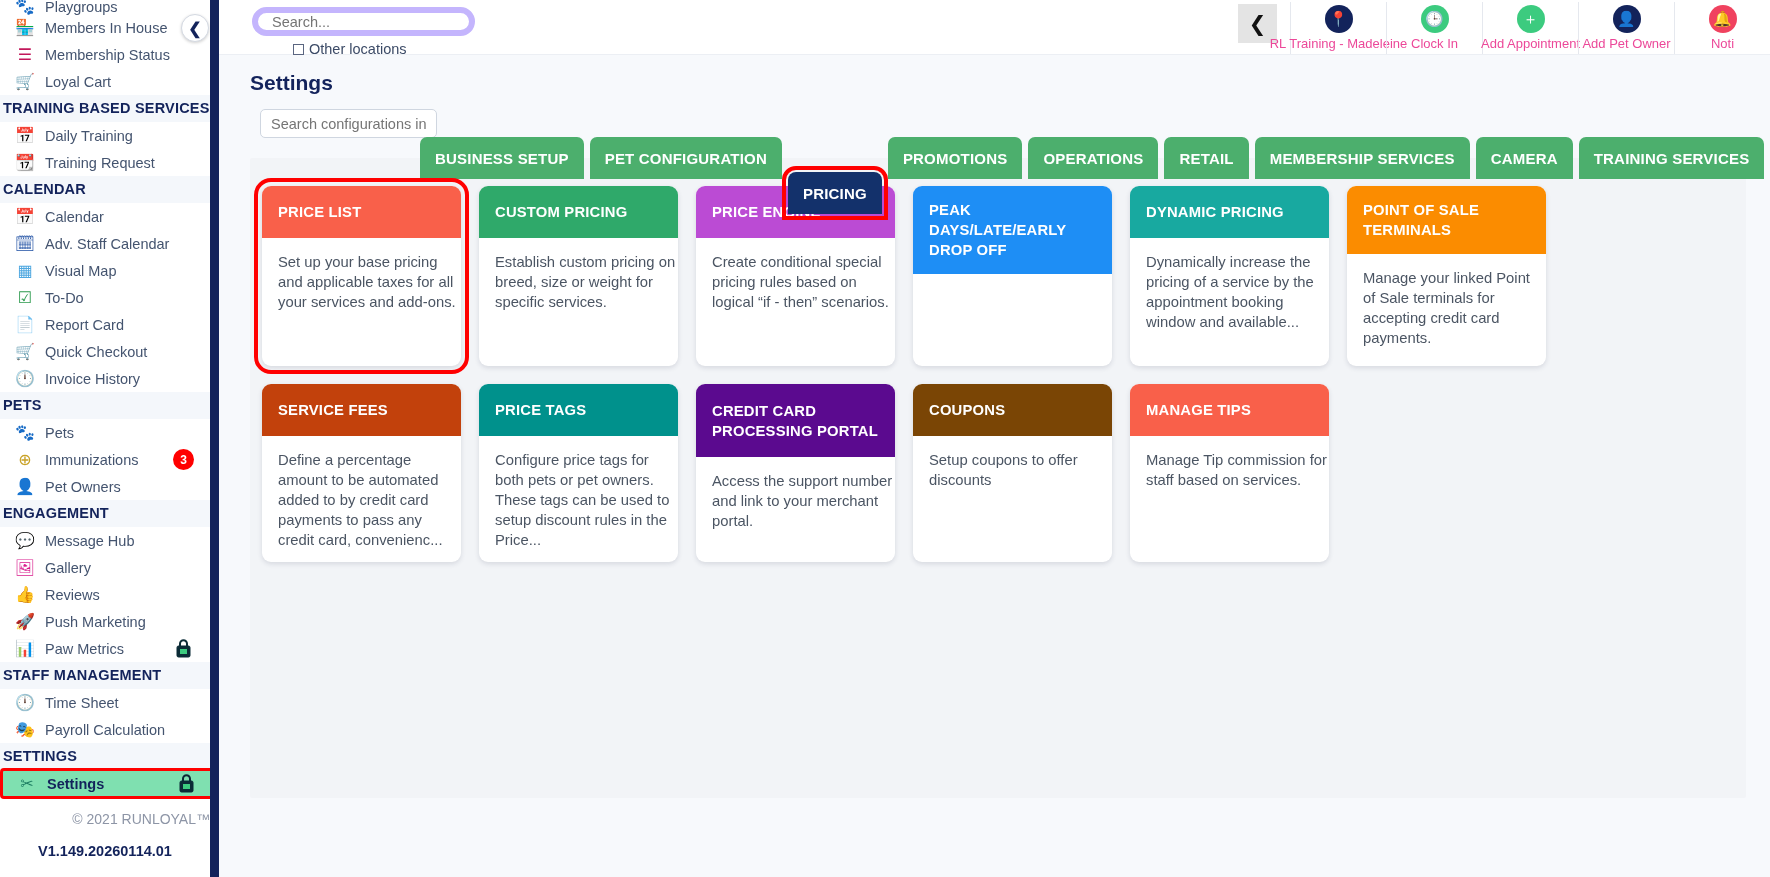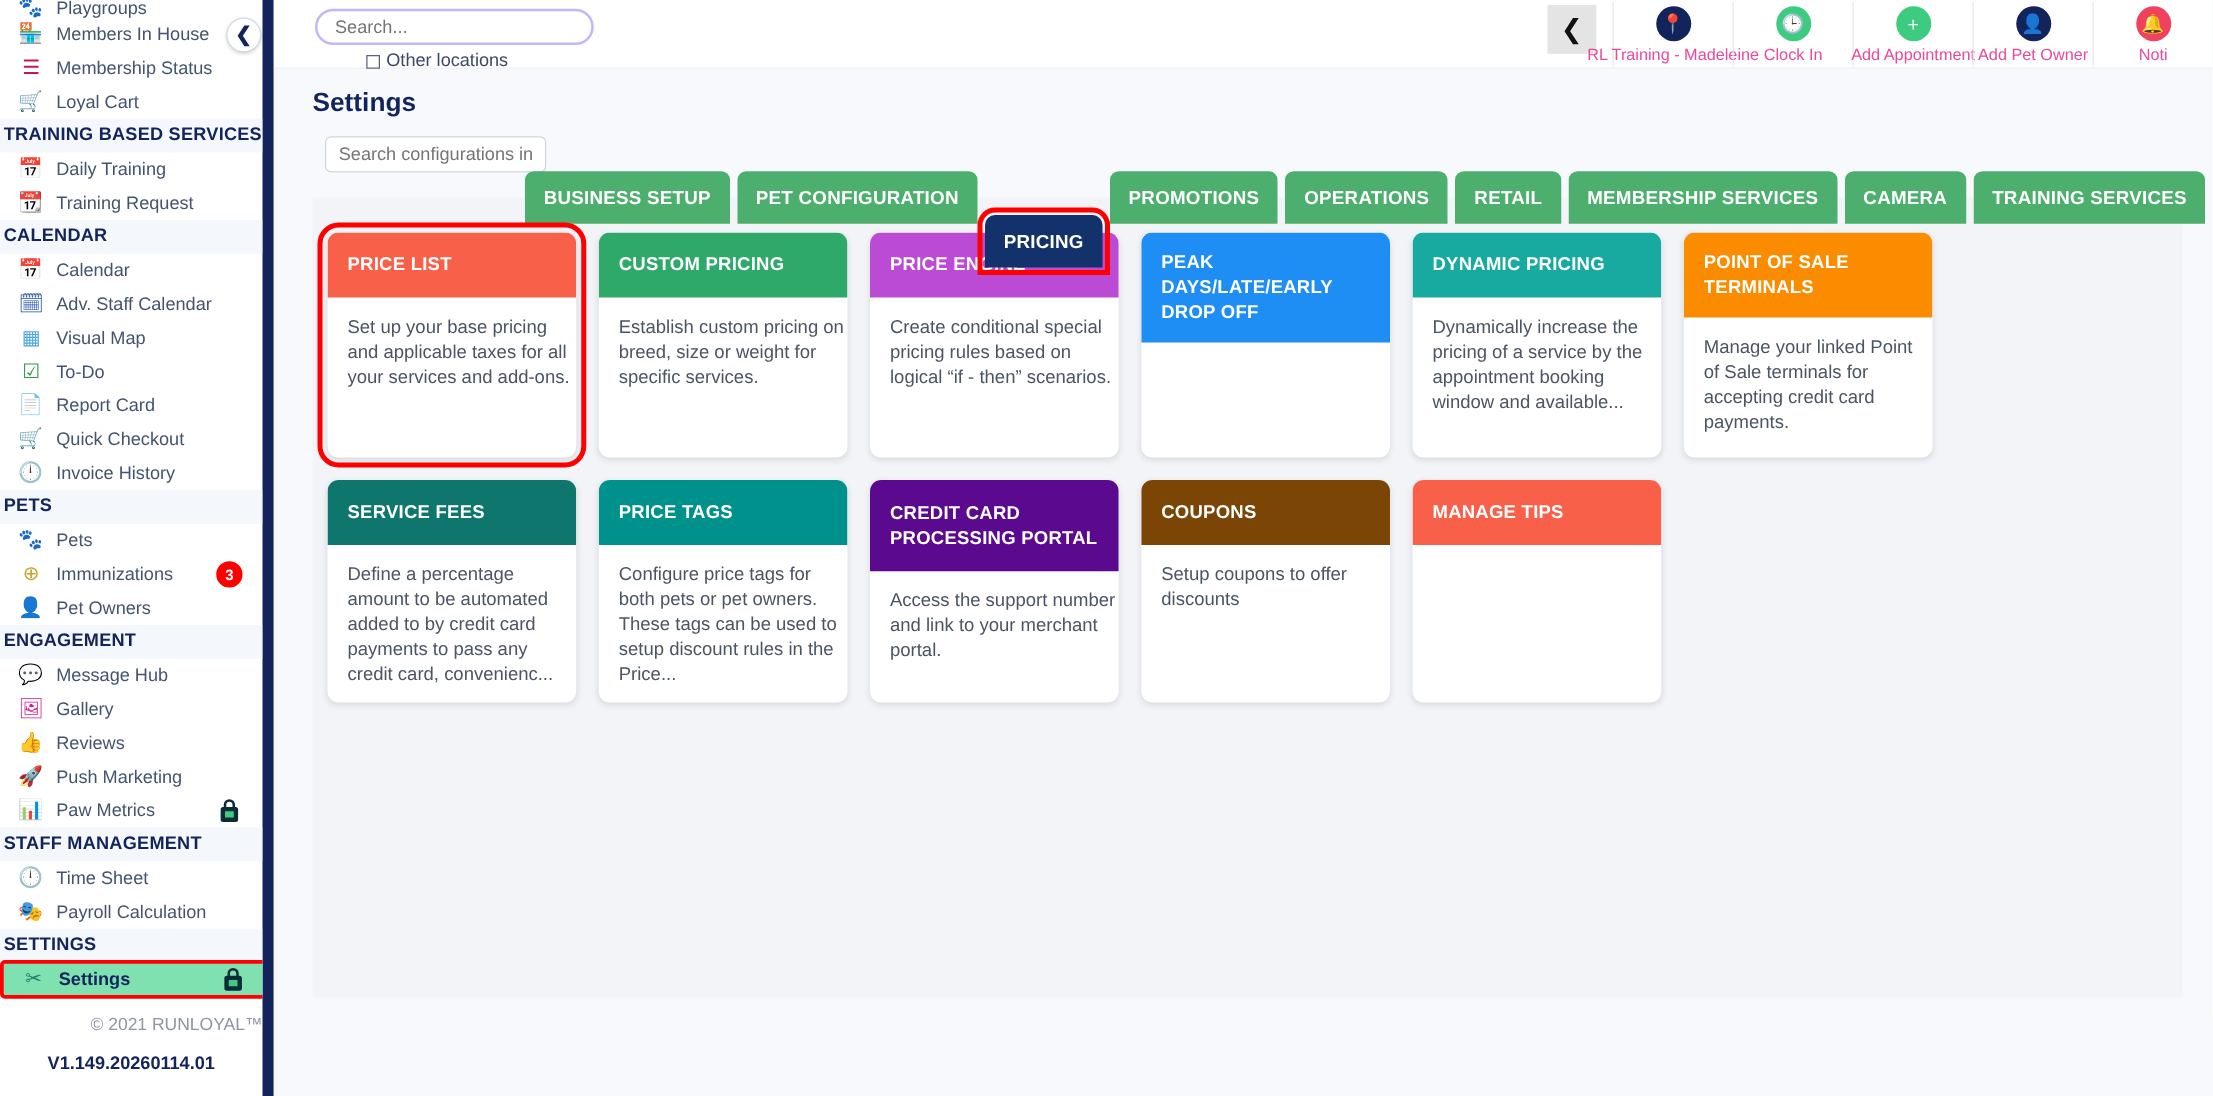--- a/index.html
+++ b/index.html
@@ -94,21 +94,21 @@
 
   .topbar {
     height: 55px; background: #ffffff;
     display: flex; align-items: flex-start;
     position: relative;
     border-bottom: 1px solid #eceff4;
   }
   .search-wrap { padding: 7px 0 0 33px; }
   .search-input {
     width: 223px; height: 29px;
-    border: 2px solid #c4b5fd; border-radius: 16px;
+    border: 6px solid #c4b5fd; border-radius: 16px;
     padding: 0 14px; font-size: 14.5px; color: #6b7280;
     font-family: "Liberation Sans", sans-serif;
     outline: none; background:#fff;
   }
   .other-loc {
     display: flex; align-items: center; gap: 5px;
     margin: 5px 0 0 41px; font-size: 14.5px; color: #3b4a66;
     cursor: pointer;
   }
   .cbx { width: 11px; height: 11px; border: 1px solid #5a6580; background: #fff; }
@@ -423,36 +423,37 @@
             </div>
             <div class="card r1">
               <div class="card-head" style="background: rgb(24, 169, 160);">DYNAMIC PRICING</div>
               <div class="card-body">Dynamically increase the pricing of a service by the appointment booking window and available...</div>
             </div>
             <div class="card r1">
               <div class="card-head" style="background: rgb(251, 140, 0);">POINT OF SALE TERMINALS</div>
               <div class="card-body">Manage your linked Point of Sale terminals for accepting credit card payments.</div>
             </div>
             <div class="card r2">
-              <div class="card-head" style="background: #0f766e;">SERVICE FEES</div>
+              <div class="card-head" style="background: #c2410c;">SERVICE FEES</div>
               <div class="card-body">Define a percentage amount to be automated added to by credit card payments to pass any credit card, convenienc...</div>
             </div>
             <div class="card r2">
               <div class="card-head" style="background: rgb(0, 145, 140);">PRICE TAGS</div>
               <div class="card-body">Configure price tags for both pets or pet owners. These tags can be used to setup discount rules in the Price...</div>
             </div>
             <div class="card r2">
               <div class="card-head two" style="background: rgb(91, 10, 143);">CREDIT CARD PROCESSING PORTAL</div>
               <div class="card-body">Access the support number and link to your merchant portal.</div>
             </div>
             <div class="card r2">
               <div class="card-head" style="background: rgb(122, 69, 5);">COUPONS</div>
               <div class="card-body">Setup coupons to offer discounts</div>
             </div>
             <div class="card r2">
               <div class="card-head" style="background: rgb(249, 96, 74);">MANAGE TIPS</div>
+              <div class="card-body">Manage Tip commission for staff based on services.</div>
             </div>
           </div>
       </div>
     </div>
 
   </div>
 </div>
 
 </body></html>

